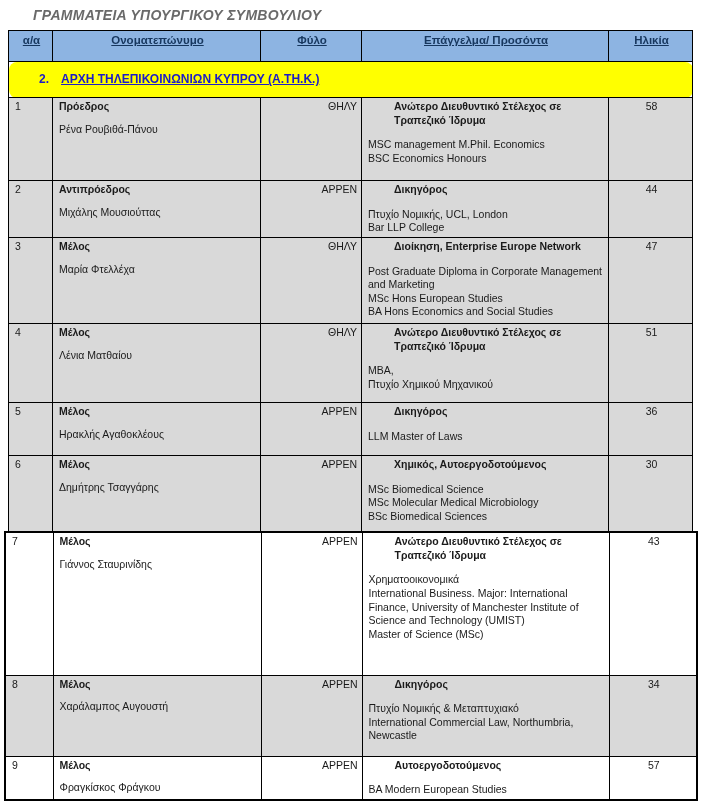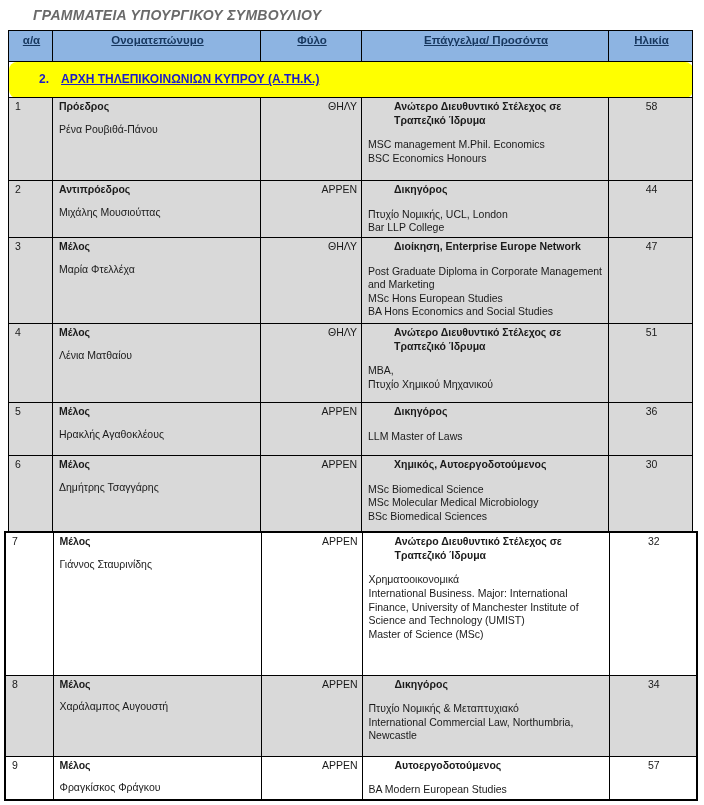--- a/index.html
+++ b/index.html
@@ -243,21 +243,21 @@
       </td>
       <td class="cell-gender">ΑΡΡΕΝ</td>
       <td class="cell-prof">
         <div class="profession">Ανώτερο Διευθυντικό Στέλεχος σε Τραπεζικό Ίδρυμα</div>
         <div class="quals">
               <div>Χρηματοοικονομικά</div>
               <div>International Business. Major: International Finance, University of Manchester Institute of Science and Technology (UMIST)</div>
               <div>Master of Science (MSc)</div>
             </div>
       </td>
-      <td class="cell-age">32</td>
+      <td class="cell-age">43</td>
     </tr>
         <tr class="data-row shaded">
       <td class="cell-num">8</td>
       <td class="cell-name">
         <div class="role">Μέλος</div>
         <div class="name">Χαράλαμπος Αυγουστή</div>
       </td>
       <td class="cell-gender">ΑΡΡΕΝ</td>
       <td class="cell-prof">
         <div class="profession">Δικηγόρος</div>

